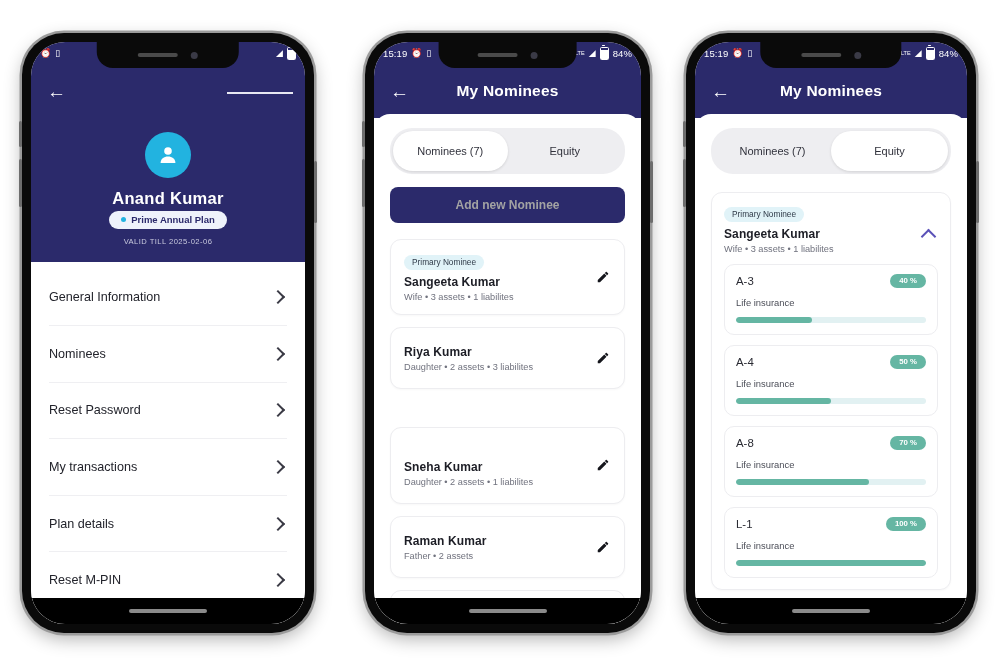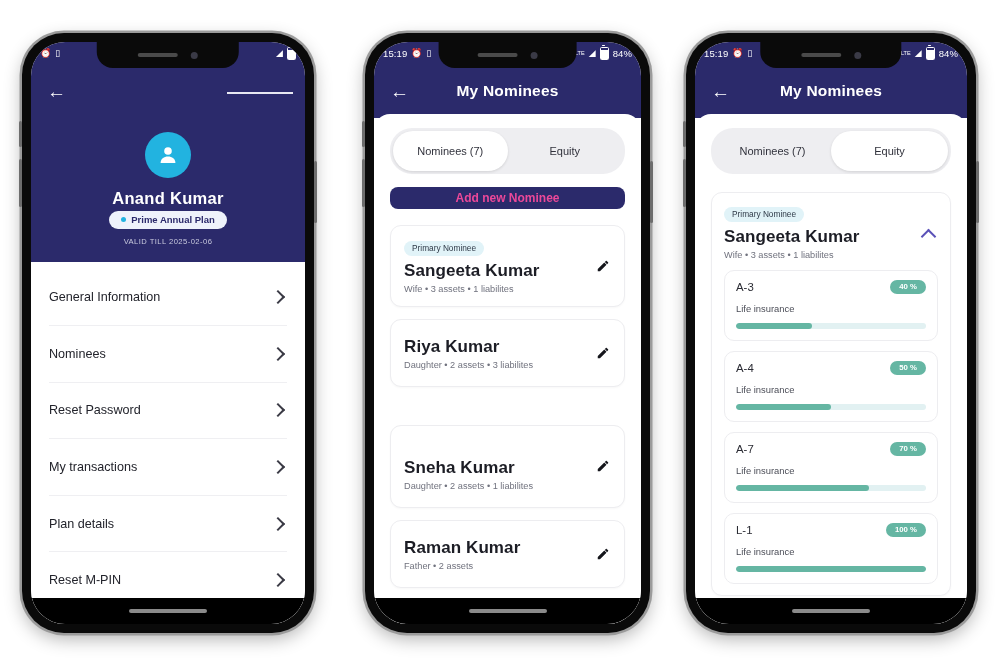--- a/index.html
+++ b/index.html
@@ -180,23 +180,23 @@
     box-sizing: border-box;
   }
   .seg {
     flex: 1; display: flex; align-items: center; justify-content: center;
     font-size: 11px; color: #31323c;
     border-radius: 20px; cursor: pointer;
   }
   .seg.active { background: #ffffff; box-shadow: 0 1px 3px rgba(0,0,0,.12); }
   .add-btn {
     margin-top: 13px;
-    background: #2b2a6b; color: #ec4899;
+    background: #2b2a6b; color: #a3a3a3;
     border-radius: 8px;
-    height: 22px;
+    height: 36px;
     display: flex; align-items: center; justify-content: center;
     font-size: 12px; font-weight: bold;
     cursor: pointer;
   }
   .nom-list { margin-top: 16px; }
   .nom-card {
     border: 1px solid #ededf0;
     border-radius: 11px;
     background: #fff;
     padding: 11px 13px 12px;
@@ -205,21 +205,21 @@
     box-shadow: 0 1px 2px rgba(0,0,0,.03);
   }
   .primary-tag {
     display: inline-block;
     background: #e1f3f8; color: #2f3a48;
     font-size: 8.3px;
     border-radius: 10px;
     padding: 2.5px 8px;
     margin-bottom: 5px;
   }
-  .nom-name { font-size: 17px; font-weight: bold; color: #1c1d25; letter-spacing: .1px; }
+  .nom-name { font-size: 12px; font-weight: bold; color: #1c1d25; letter-spacing: .1px; }
   .nom-sub  { font-size: 9.2px; color: #70727e; margin-top: 3px; }
   .pencil {
     position: absolute; right: 14px; top: 50%;
     transform: translateY(-50%);
     width: 14px; height: 14px; cursor: pointer;
   }
   .pencil svg { width: 14px; height: 14px; fill: #15161c; }
 
   
   .eq-head-card {
@@ -495,21 +495,21 @@
                 <span class="eq-pct">50 %</span>
               </div>
               <div class="eq-type">Life insurance</div>
               <div class="eq-bar">
                 <div class="eq-fill" style="width: 50%;"></div>
               </div>
             </div>
 
             <div class="eq-item">
               <div class="eq-row">
-                <span class="eq-code">A-7</span>
+                <span class="eq-code">A-8</span>
                 <span class="eq-pct">70 %</span>
               </div>
               <div class="eq-type">Life insurance</div>
               <div class="eq-bar">
                 <div class="eq-fill" style="width: 70%;"></div>
               </div>
             </div>
 
             <div class="eq-item">
               <div class="eq-row">

